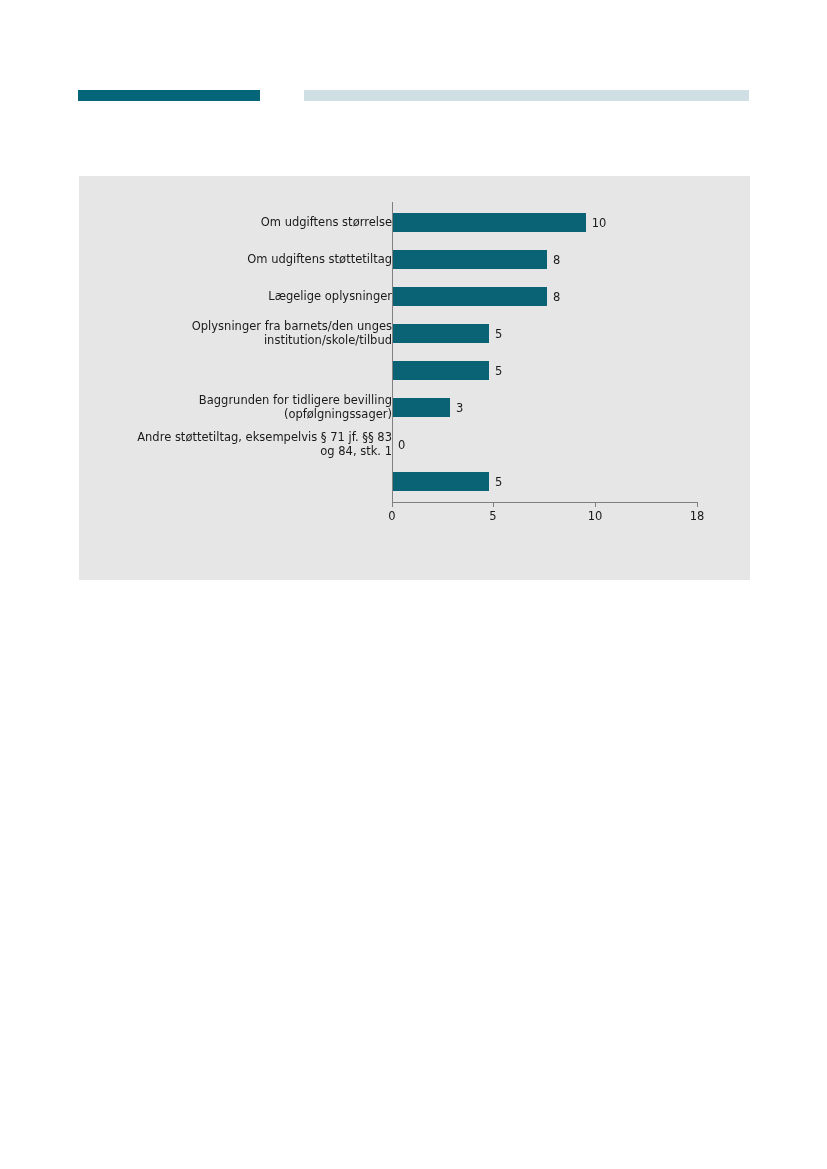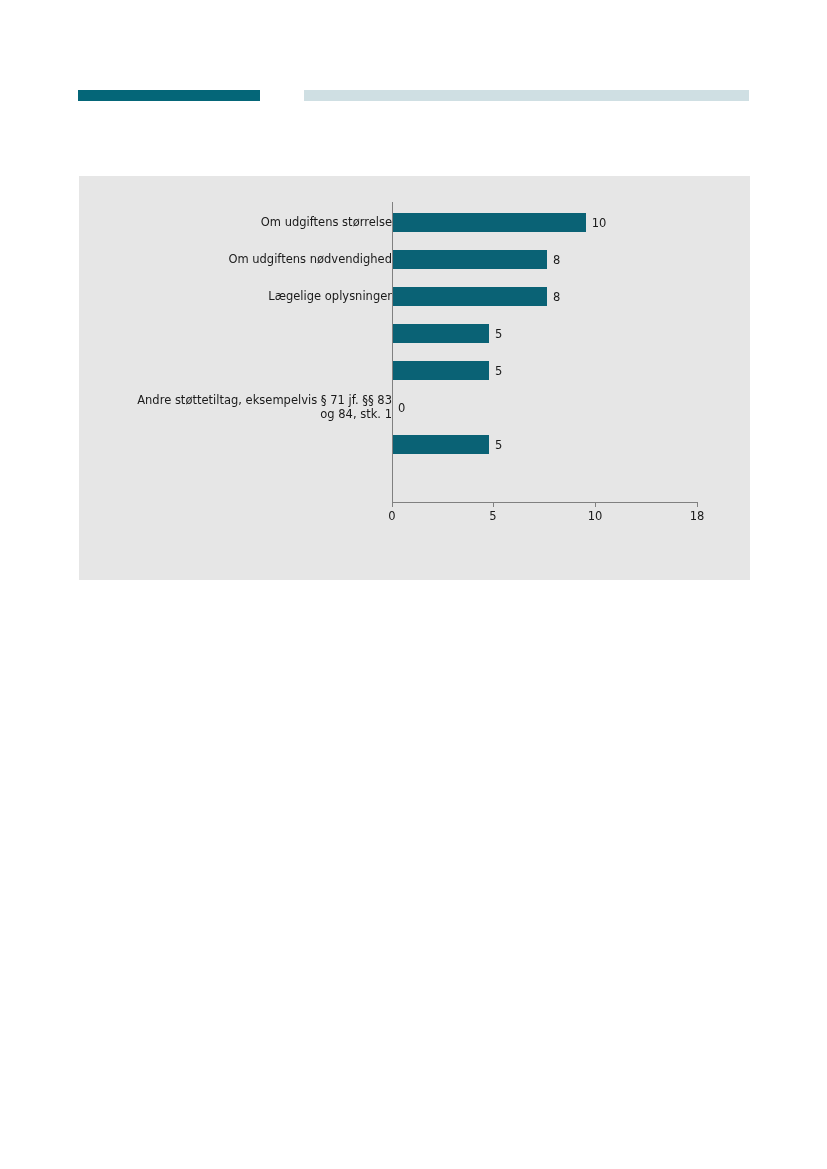--- a/index.html
+++ b/index.html
@@ -138,49 +138,59 @@
 
       <div class="row">
         <div class="cat-label">Om udgiftens størrelse</div>
         <div class="bar-wrap">
           <div class="bar" style="width:193.8px"></div>
           <div class="bar-value">10</div>
         </div>
       </div>
 
       <div class="row">
-        <div class="cat-label">Om udgiftens nødvendighed</div>
+        <div class="cat-label">Om udgiftens støttetiltag</div>
         <div class="bar-wrap">
           <div class="bar" style="width:155px"></div>
           <div class="bar-value">8</div>
         </div>
       </div>
 
       <div class="row">
         <div class="cat-label">Lægelige oplysninger</div>
         <div class="bar-wrap">
           <div class="bar" style="width:155px"></div>
           <div class="bar-value">8</div>
         </div>
       </div>
 
       <div class="row">
+        <div class="cat-label">Oplysninger fra barnets/den unges
+institution/skole/tilbud</div>
         <div class="bar-wrap">
           <div class="bar" style="width:96.9px"></div>
           <div class="bar-value">5</div>
         </div>
       </div>
 
       <div class="row">
         <div class="bar-wrap">
           <div class="bar" style="width:96.9px"></div>
           <div class="bar-value">5</div>
         </div>
       </div>
 
+      <div class="row">
+        <div class="cat-label">Baggrunden for tidligere bevilling
+(opfølgningssager)</div>
+        <div class="bar-wrap">
+          <div class="bar" style="width:58.1px"></div>
+          <div class="bar-value">3</div>
+        </div>
+      </div>
 
       <div class="row">
         <div class="cat-label">Andre støttetiltag, eksempelvis § 71 jf. §§ 83
 og 84, stk. 1</div>
         <div class="bar-wrap">
           <div class="bar" style="width:0px"></div>
           <div class="bar-value">0</div>
         </div>
       </div>
 

